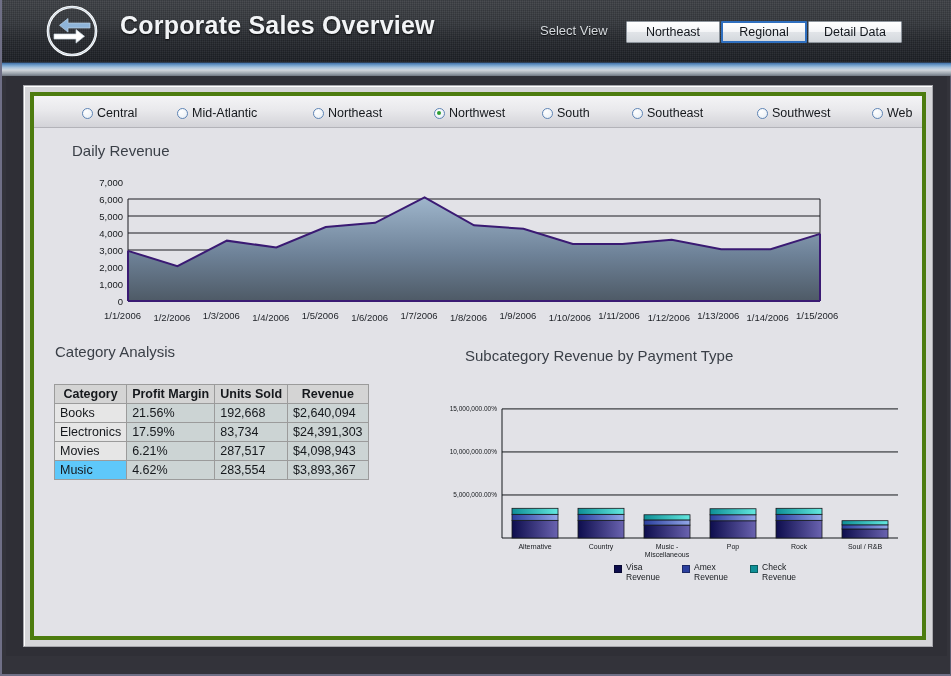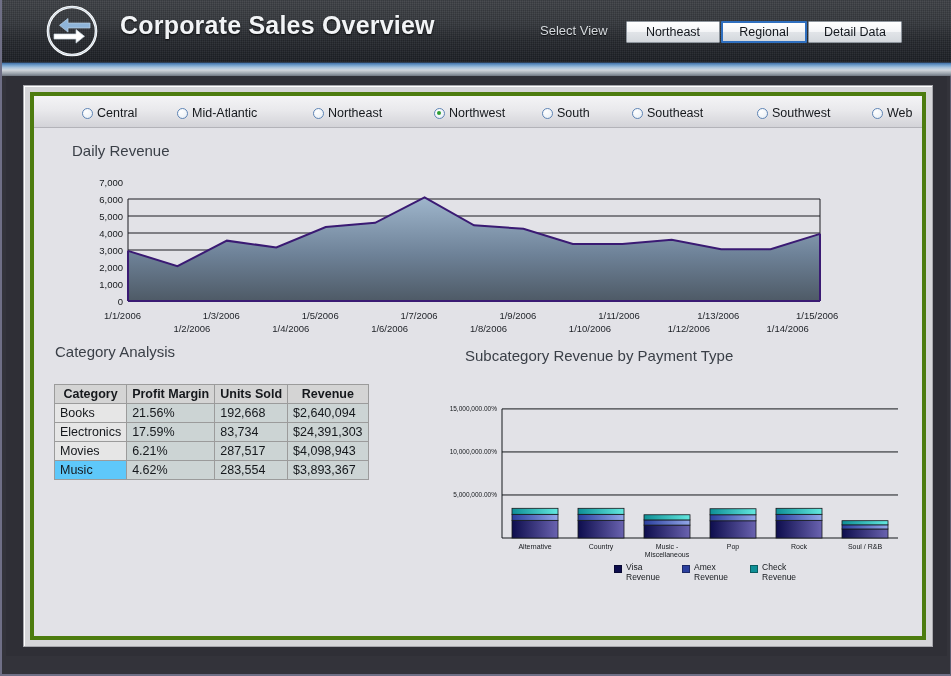--- a/index.html
+++ b/index.html
@@ -186,21 +186,21 @@
     position: absolute;
     left: 34px; top: 213px;
     width: 760px; height: 30px;
   }
   .xlab {
     position: absolute;
     font-size: 9.5px;
     color: #1d2026;
     white-space: nowrap;
   }
-  .xlab.row2 { top: 14px; margin-left: 20px; }
+  .xlab.row2 { top: 3px; }
   .xlab.row1 { top: 1px; }
 
   
   #cat-table {
     position: absolute;
     left: 20px; top: 288px;
     border-collapse: collapse;
     background: #c9d1d1;
     border: 1px solid #9b9b9b;
     font-size: 12.5px;

